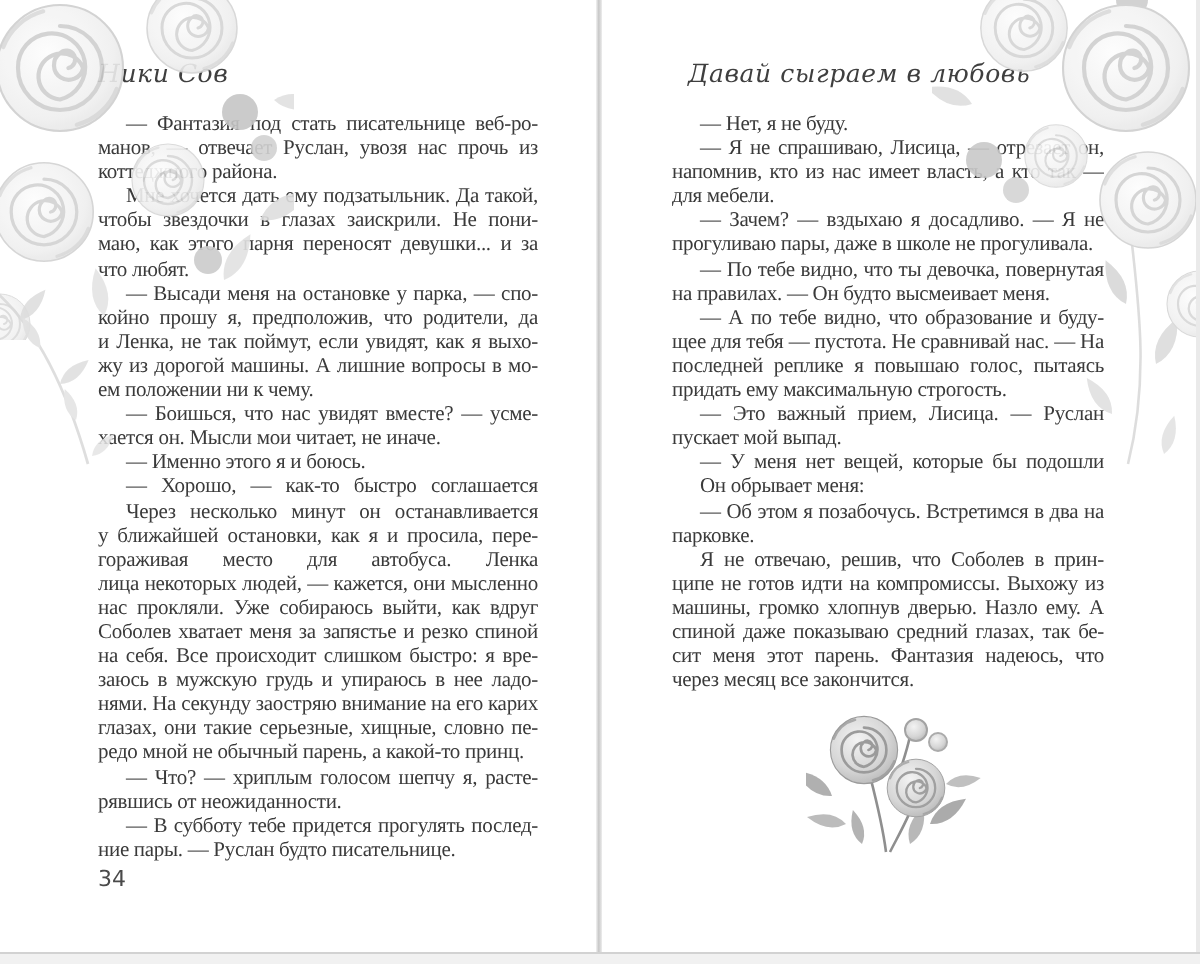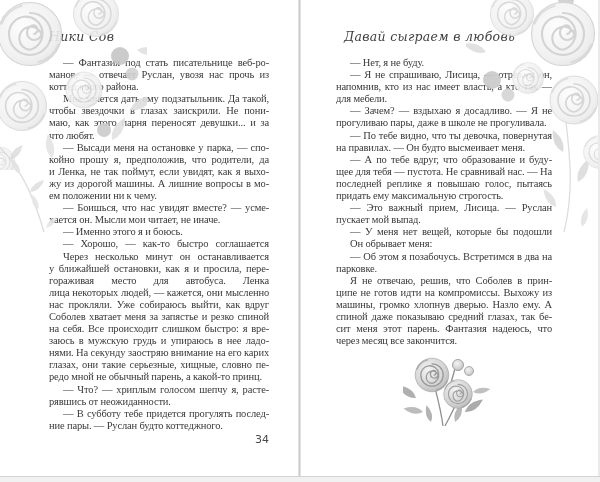--- a/index.html
+++ b/index.html
@@ -36,21 +36,21 @@
   .page.left  .text-block{left:49px;width:220px;}
   .page.right .text-block{left:35px;width:216px;}
   .line{
     font-size:10.5px;line-height:12.1px;height:12.1px;overflow:hidden;
     color:#3a3a3a;letter-spacing:-0.15px;
     text-align:justify;text-align-last:justify;
   }
   .line.end{text-align-last:left;}
   .line.ind{padding-left:14px;box-sizing:border-box;}
   .page-number{
-    position:absolute;top:433px;left:49px;width:220px;text-align:right;
+    position:absolute;top:433px;left:49px;width:220px;text-align:left;
     font-family:"DejaVu Sans", sans-serif;font-size:11px;color:#4a4a4a;
   }
   .decor{position:absolute;pointer-events:none;}
   .decor.tl{left:-8px;top:-10px;opacity:.9;}
   .decor.tr{right:-6px;top:-8px;opacity:.9;}
   .decor.sprig{left:-4px;top:140px;opacity:.85;}
   .decor.bouquet{left:102px;top:352px;}
 </style>
 </head>
 <body>
@@ -109,37 +109,37 @@
         <div class="line">нас прокляли. Уже собираюсь выйти, как вдруг</div>
         <div class="line">Соболев хватает меня за запястье и резко спиной</div>
         <div class="line">на себя. Все происходит слишком быстро: я вре-</div>
         <div class="line">заюсь в мужскую грудь и упираюсь в нее ладо-</div>
         <div class="line">нями. На секунду заостряю внимание на его карих</div>
         <div class="line">глазах, они такие серьезные, хищные, словно пе-</div>
         <div class="line end">редо мной не обычный парень, а какой-то принц.</div>
         <div class="line ind">— Что? — хриплым голосом шепчу я, расте-</div>
         <div class="line end">рявшись от неожиданности.</div>
         <div class="line ind">— В субботу тебе придется прогулять послед-</div>
-        <div class="line end">ние пары. — Руслан будто коттеджного.</div>
+        <div class="line end">ние пары. — Руслан будто писательнице.</div>
       </div>
     <div class="page-number">34</div>
   </div>
 
   <div class="page right">
     <div class="running-head">Давай сыграем в любовь</div>
     <div class="text-block" id="right-lines">
         <div class="line ind end">— Нет, я не буду.</div>
         <div class="line ind">— Я не спрашиваю, Лисица, — отрезает он,</div>
         <div class="line">напомнив, кто из нас имеет власть, а кто так —</div>
         <div class="line end">для мебели.</div>
         <div class="line ind">— Зачем? — вздыхаю я досадливо. — Я не</div>
         <div class="line end">прогуливаю пары, даже в школе не прогуливала.</div>
         <div class="line ind">— По тебе видно, что ты девочка, повернутая</div>
         <div class="line end">на правилах. — Он будто высмеивает меня.</div>
-        <div class="line ind">— А по тебе вдруг, что образование и буду-</div>
+        <div class="line ind">— А по тебе видно, что образование и буду-</div>
         <div class="line">щее для тебя — пустота. Не сравнивай нас. — На</div>
         <div class="line">последней реплике я повышаю голос, пытаясь</div>
         <div class="line end">придать ему максимальную строгость.</div>
         <div class="line ind">— Это важный прием, Лисица. — Руслан про-</div>
         <div class="line end">пускает мой выпад.</div>
         <div class="line ind end">— У меня нет вещей, которые бы подошли для...</div>
         <div class="line ind end">Он обрывает меня:</div>
         <div class="line ind">— Об этом я позабочусь. Встретимся в два на</div>
         <div class="line end">парковке.</div>
         <div class="line ind">Я не отвечаю, решив, что Соболев в прин-</div>

